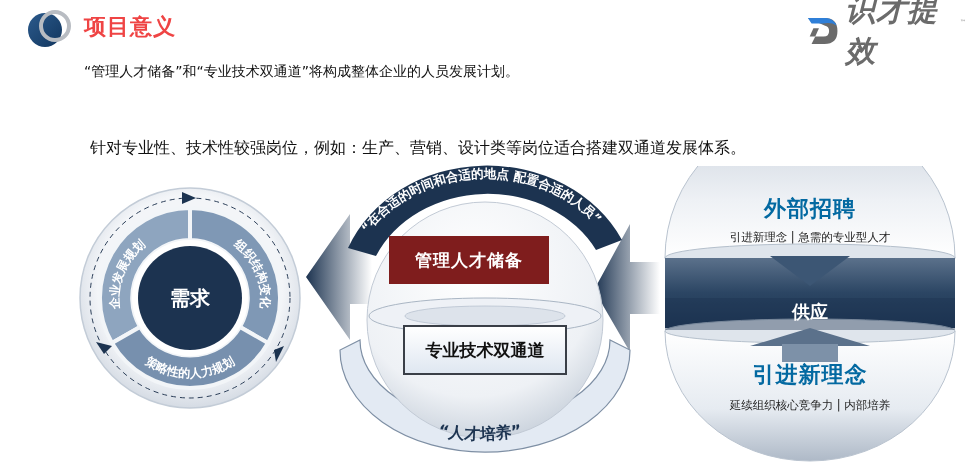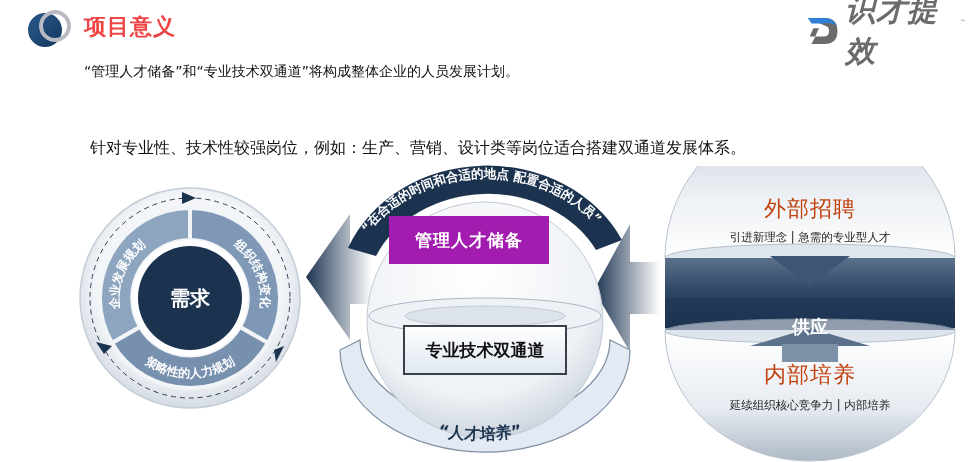--- a/index.html
+++ b/index.html
@@ -17,29 +17,29 @@
   .line1 { left: 84px; top: 63px; font-size: 14px; color: #111; }
   .line2 { left: 90px; top: 94px; font-size: 16px; color: #111; margin-top: 44px; }
 
   
   .left-ring { left: 78px; top: 186px; width: 224px; height: 224px; }
   .ring-text { font-size: 12px; fill: #ffffff; font-weight: bold; }
   .core-label { fill: #ffffff; font-size: 20px; font-weight: bold; }
 
   
   .center-svg { left: 300px; top: 140px; width: 380px; height: 322px; }
-  .box-dark { left: 389px; top: 216px; width: 160px; height: 48px; background: #a21caf;
+  .box-dark { left: 389px; top: 236px; width: 160px; height: 48px; background: #7f1d1d;
               color: #fff; font-size: 17px; font-weight: bold; display: flex; align-items: center; justify-content: center; letter-spacing: 1px; }
   .box-light { left: 403px; top: 325px; width: 164px; height: 50px;
                background: linear-gradient(#ffffff, #dfe7f1); border: 2px solid #3a3f47;
                color: #111; font-size: 17px; font-weight: bold; display: flex; align-items: center; justify-content: center; }
 
   
   .right-svg { left: 660px; top: 166px; width: 300px; height: 296px; }
-  .rt-title { font-weight: normal; font-size: 22px; color: #c2410c; text-align: center; width: 300px; letter-spacing: 1px; }
+  .rt-title { font-weight: bold; font-size: 22px; color: #0369a1; text-align: center; width: 300px; letter-spacing: 1px; }
   .rt-sub { font-size: 11.5px; color: #222; text-align: center; width: 300px; }
   .rt-mid { font-weight: bold; font-size: 18px; color: #fff; text-align: center; width: 300px; }
 </style>
 </head>
 <body>
 
 <svg class="abs logo-mark" viewBox="0 0 50 42">
   <defs>
     <linearGradient id="lg1" x1="0" y1="0" x2="1" y2="1">
       <stop offset="0" stop-color="#2b5a8c"></stop>
@@ -151,15 +151,15 @@
   <ellipse cx="150" cy="92" rx="145" ry="14" fill="#dfe5ec" stroke="#b5c0cc"></ellipse>
   <rect x="5" y="92" width="290" height="70" fill="url(#band)"></rect>
   <ellipse cx="150" cy="165" rx="145" ry="12" fill="#dfe5ec" stroke="#b5c0cc"></ellipse>
   <rect x="5" y="132" width="290" height="32" fill="#1c3350" opacity="0.4"></rect>
   <polygon points="110,90 190,90 150,120" fill="#3c5674"></polygon>
   <polygon points="90,180 210,180 150,162" fill="#5b718b"></polygon>
   <rect x="122" y="178" width="56" height="18" fill="#7d91a8"></rect>
 </svg>
 <div class="abs rt-title" style="left:660px; top:194px;">外部招聘</div>
 <div class="abs rt-sub" style="left:660px; top:230px;">引进新理念 | 急需的专业型人才</div>
-<div class="abs rt-mid" style="left:660px; top:300px;margin-top:15px;">供应</div>
-<div class="abs rt-title" style="left:660px; top:360px;">内部培养</div>
+<div class="abs rt-mid" style="left:660px; top:300px;">供应</div>
+<div class="abs rt-title" style="left:660px; top:360px;">引进新理念</div>
 <div class="abs rt-sub" style="left:660px; top:398px;">延续组织核心竞争力 | 内部培养</div>
 
 </body></html>

